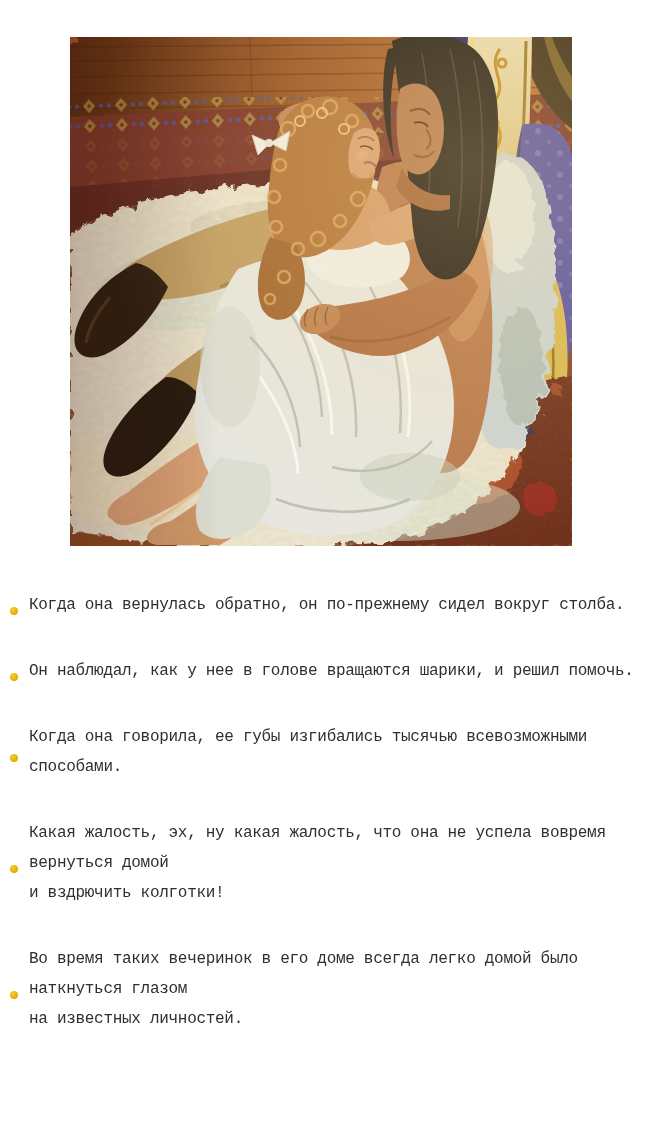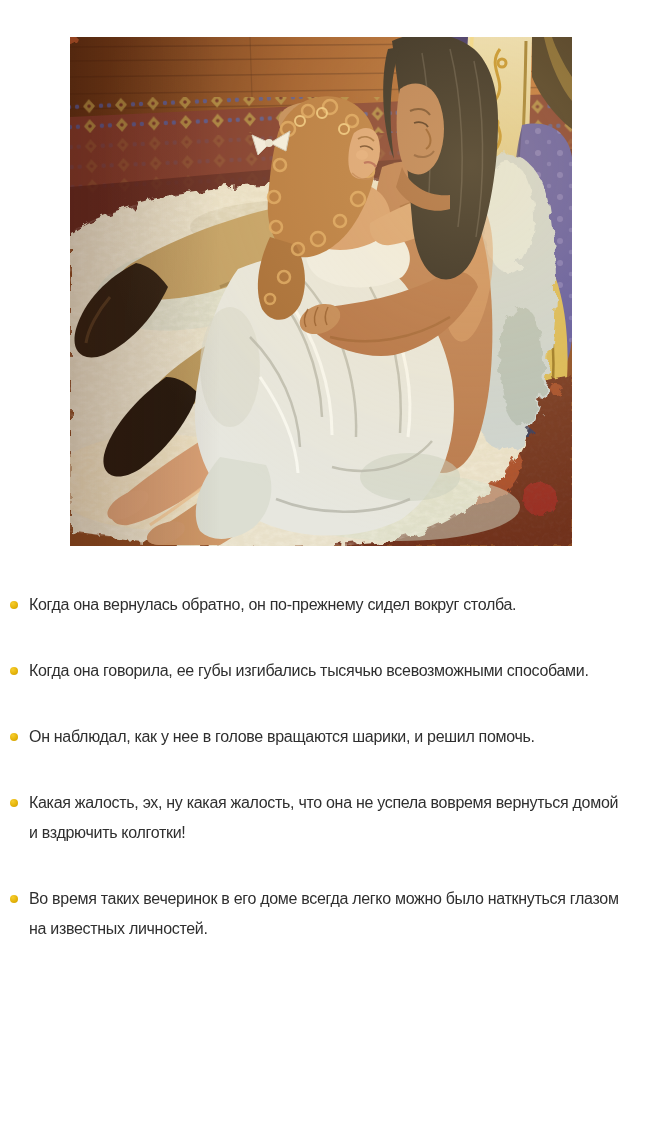--- a/index.html
+++ b/index.html
@@ -12,23 +12,24 @@
   .hero{
     position:absolute;left:70px;top:37px;width:502px;height:509px;
     overflow:hidden;background:#8a4a22;
   }
   .hero svg{display:block;width:502px;height:509px;}
   .fact-list{
     position:absolute;left:0;top:590px;width:649px;
     list-style:none;margin:0;padding:0;
   }
   .fact-list li{
-    display:flex;align-items:flex-start;
+    display:flex;align-items:center;
     padding-left:10px;padding-right:6px;
     margin:0 0 36px 0;
+    font-family:Liberation Mono, monospace;
   }
   .bullet{
     flex:0 0 auto;width:8px;height:8px;border-radius:50%;
     margin-top:11px;margin-right:11px;
     background:radial-gradient(circle at 35% 30%, #f6cd2e 0%, var(--bullet-color,#e5b40a) 55%, #c89a06 100%);
   }
   .item-text{
     color:var(--text-color,#2f2f2f);
     font-size:16px;line-height:30px;letter-spacing:-0.3px;
     white-space:pre-line;
@@ -322,29 +323,29 @@
 </svg>
 </figure>
 
 <ul class="fact-list">
   <li>
     <span class="bullet"></span>
     <span class="item-text">Когда она вернулась обратно, он по-прежнему сидел вокруг столба.</span>
   </li>
   <li>
     <span class="bullet"></span>
+    <span class="item-text">Он наблюдал, как у нее в голове вращаются шарики, и решил помочь.</span>
+  </li>
+  <li>
+    <span class="bullet"></span>
     <span class="item-text">Когда она говорила, ее губы изгибались тысячью всевозможными способами.</span>
-  </li>
-  <li>
-    <span class="bullet"></span>
-    <span class="item-text">Он наблюдал, как у нее в голове вращаются шарики, и решил помочь.</span>
   </li>
   <li>
     <span class="bullet"></span>
     <span class="item-text">Какая жалость, эх, ну какая жалость, что она не успела вовремя вернуться домой
 и вздрючить колготки!</span>
   </li>
   <li>
     <span class="bullet"></span>
-    <span class="item-text">Во время таких вечеринок в его доме всегда легко можно было наткнуться глазом
+    <span class="item-text">Во время таких вечеринок в его доме всегда легко домой было наткнуться глазом
 на известных личностей.</span>
   </li>
 </ul>
 
 </body></html>

